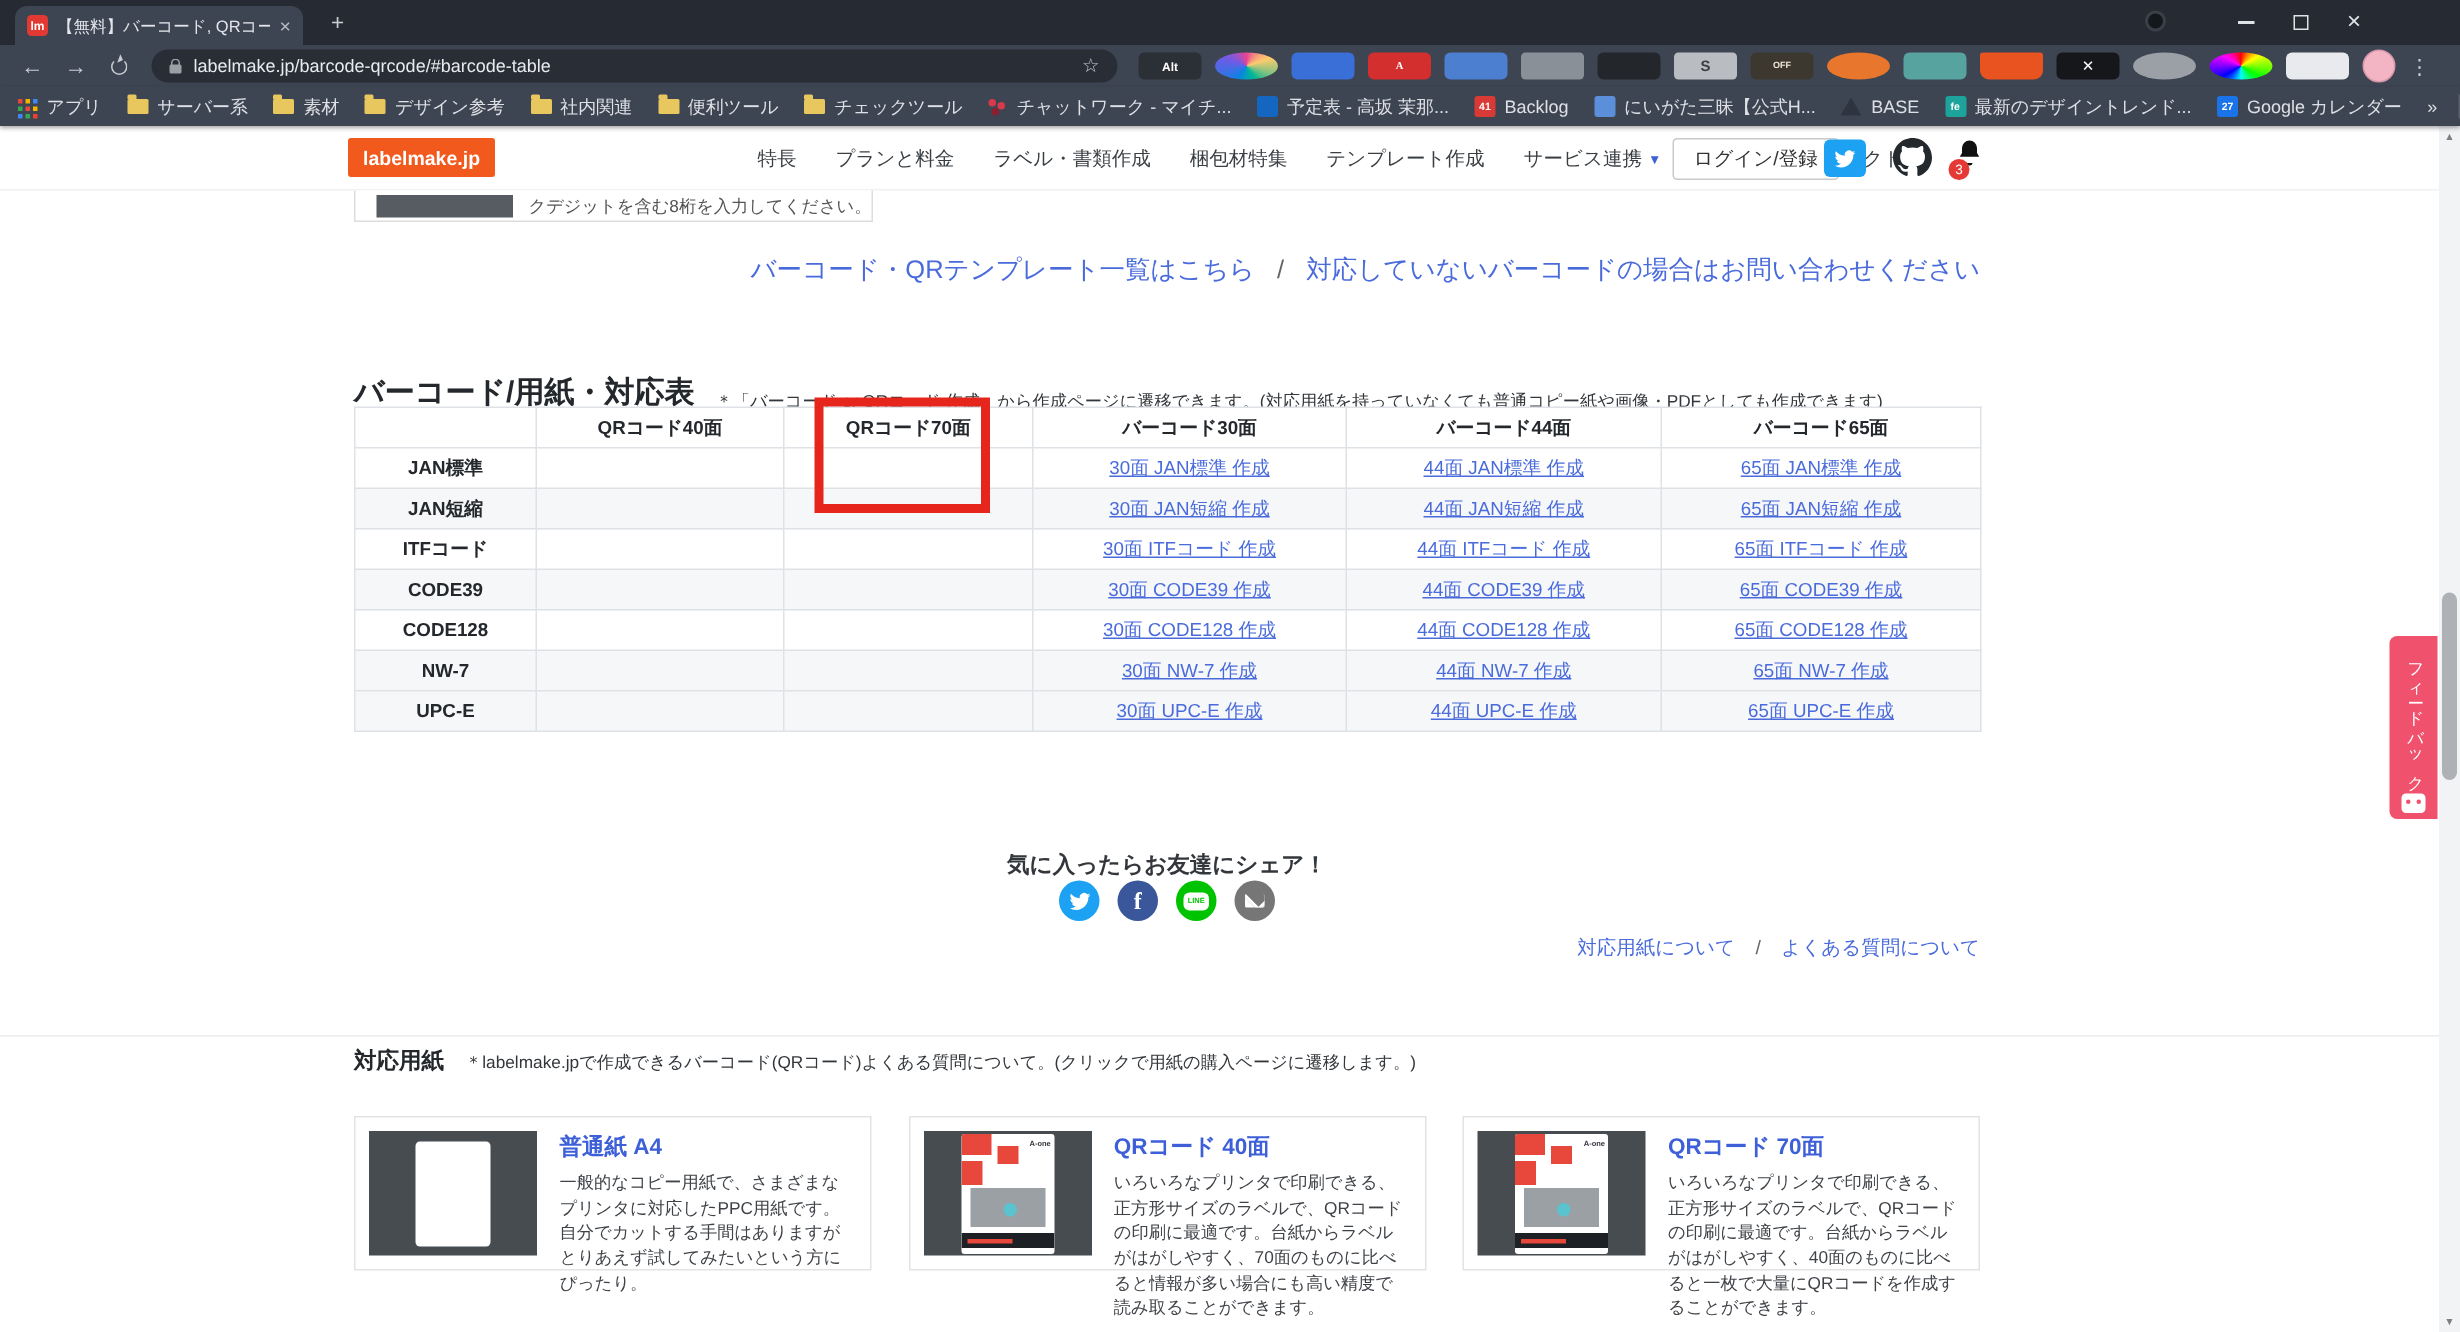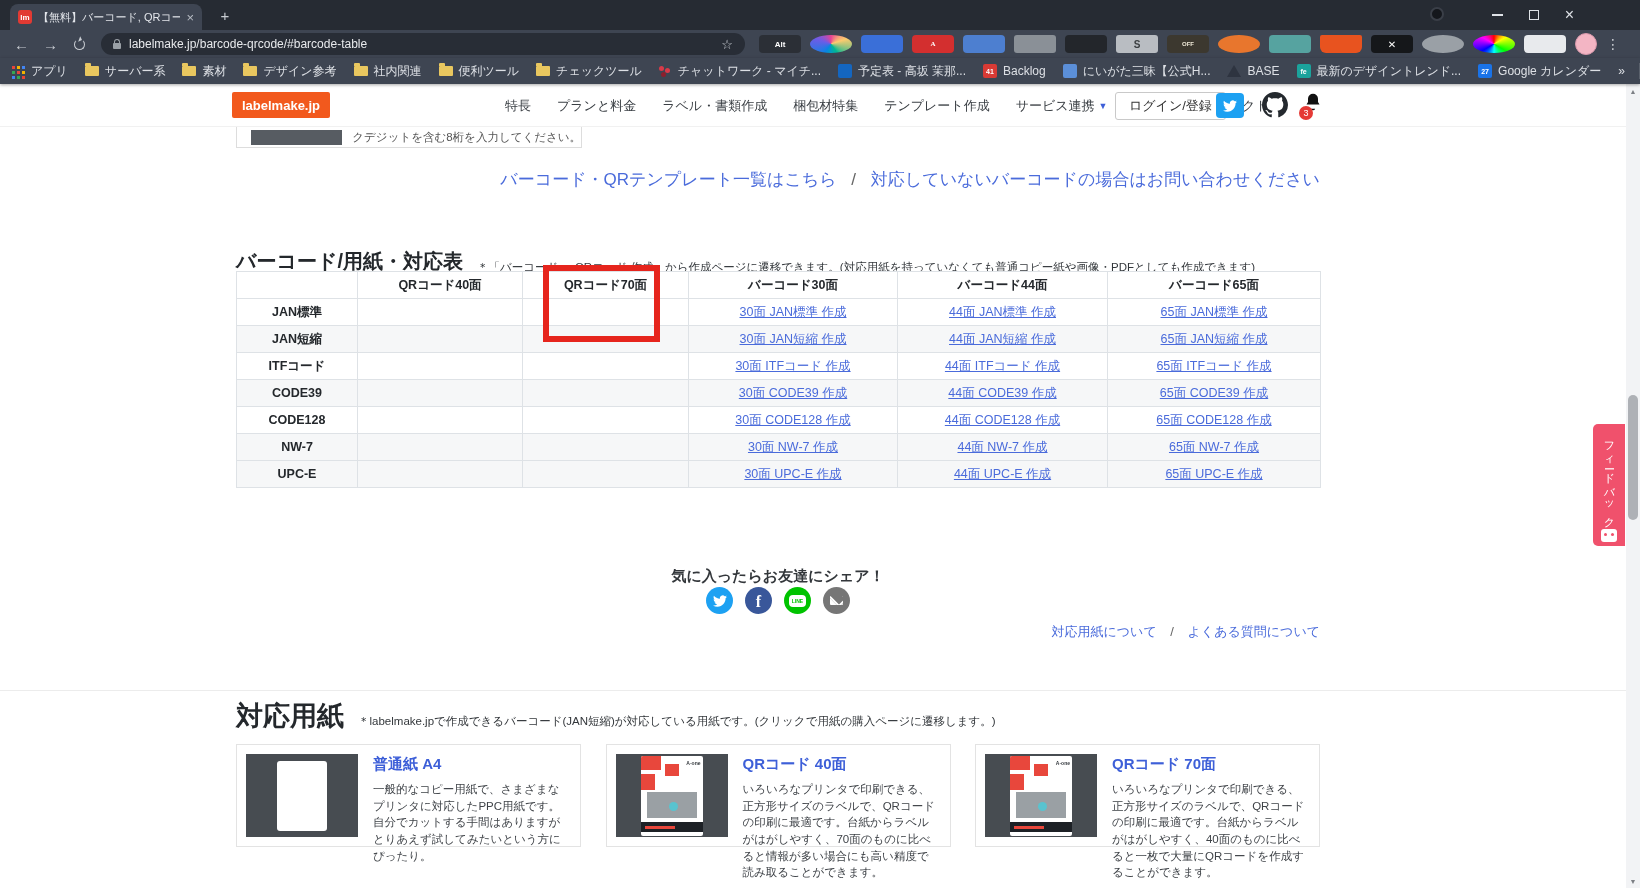--- a/index.html
+++ b/index.html
@@ -142,21 +142,21 @@
   .env { width:13px; height:9px; background:#fff; border-radius:1px; position:relative; overflow:hidden; }
   .env::before { content:""; position:absolute; left:-2px; top:-5px; width:12px; height:12px;
                  background:#767676; transform:rotate(45deg); left:0.5px; top:-8px; border:2px solid #fff; }
 
   .bottomlinks { position:absolute; left:236px; top:539px; width:1084px; text-align:right; font-size:13px; }
   .bottomlinks a { color:#4a6bdb; text-decoration:none; cursor:pointer; }
 
   .divider { position:absolute; left:0; right:14px; top:606px; border-top:1px solid #ececec; }
 
   .paper-title-row { position:absolute; left:236px; top:614px; width:1084px; display:flex; align-items:baseline; gap:14px; }
-  .paper-title-row .sec-title { font-size:27px; }
+  .paper-title-row .sec-title { font-size:15px; }
 
   .cards { position:absolute; left:236px; top:660px; width:1084px; display:flex; justify-content:space-between; }
   .card { width:345px; height:103px; background:#fff; border:1px solid #e3e3e3; display:flex; cursor:pointer; }
   .card-img { width:112px; margin:9px; background:#474c51; display:flex; align-items:center; justify-content:center; flex:0 0 auto; }
   .paperA4 { width:50px; height:70px; background:#fff; border-radius:3px; }
   .pkg { width:62px; height:80px; background:#fff; border-radius:2px; position:relative; overflow:hidden; }
   .pkg .r1 { position:absolute; left:0; top:0; width:20px; height:14px; background:#e8473c; }
   .pkg .r2 { position:absolute; left:24px; top:8px; width:14px; height:12px; background:#e8473c; }
   .pkg .r3 { position:absolute; left:0; top:18px; width:14px; height:16px; background:#e8473c; }
   .pkg .brand { position:absolute; right:2px; top:4px; font-size:5px; font-weight:bold; color:#33383d; }
@@ -450,21 +450,21 @@
   <div class="bottomlinks">
     <a>対応用紙について</a>
     <span class="linksep">/</span>
     <a>よくある質問について</a>
   </div>
 
   <div class="divider"></div>
 
   <div class="paper-title-row">
     <span class="sec-title">対応用紙</span>
-    <span class="sec-note">＊labelmake.jpで作成できるバーコード(JAN短縮)が対応している用紙です。(クリックで用紙の購入ページに遷移します。)</span>
+    <span class="sec-note">＊labelmake.jpで作成できるバーコード(QRコード)よくある質問について。(クリックで用紙の購入ページに遷移します。)</span>
   </div>
 
   <div class="cards">
     <div class="card">
       <div class="card-img">
           <div class="paperA4"></div>
         </div>
       <div class="card-body">
         <div class="card-title">普通紙 A4</div>
         <div class="card-desc">一般的なコピー用紙で、さまざまなプリンタに対応したPPC用紙です。自分でカットする手間はありますがとりあえず試してみたいという方にぴったり。</div>

